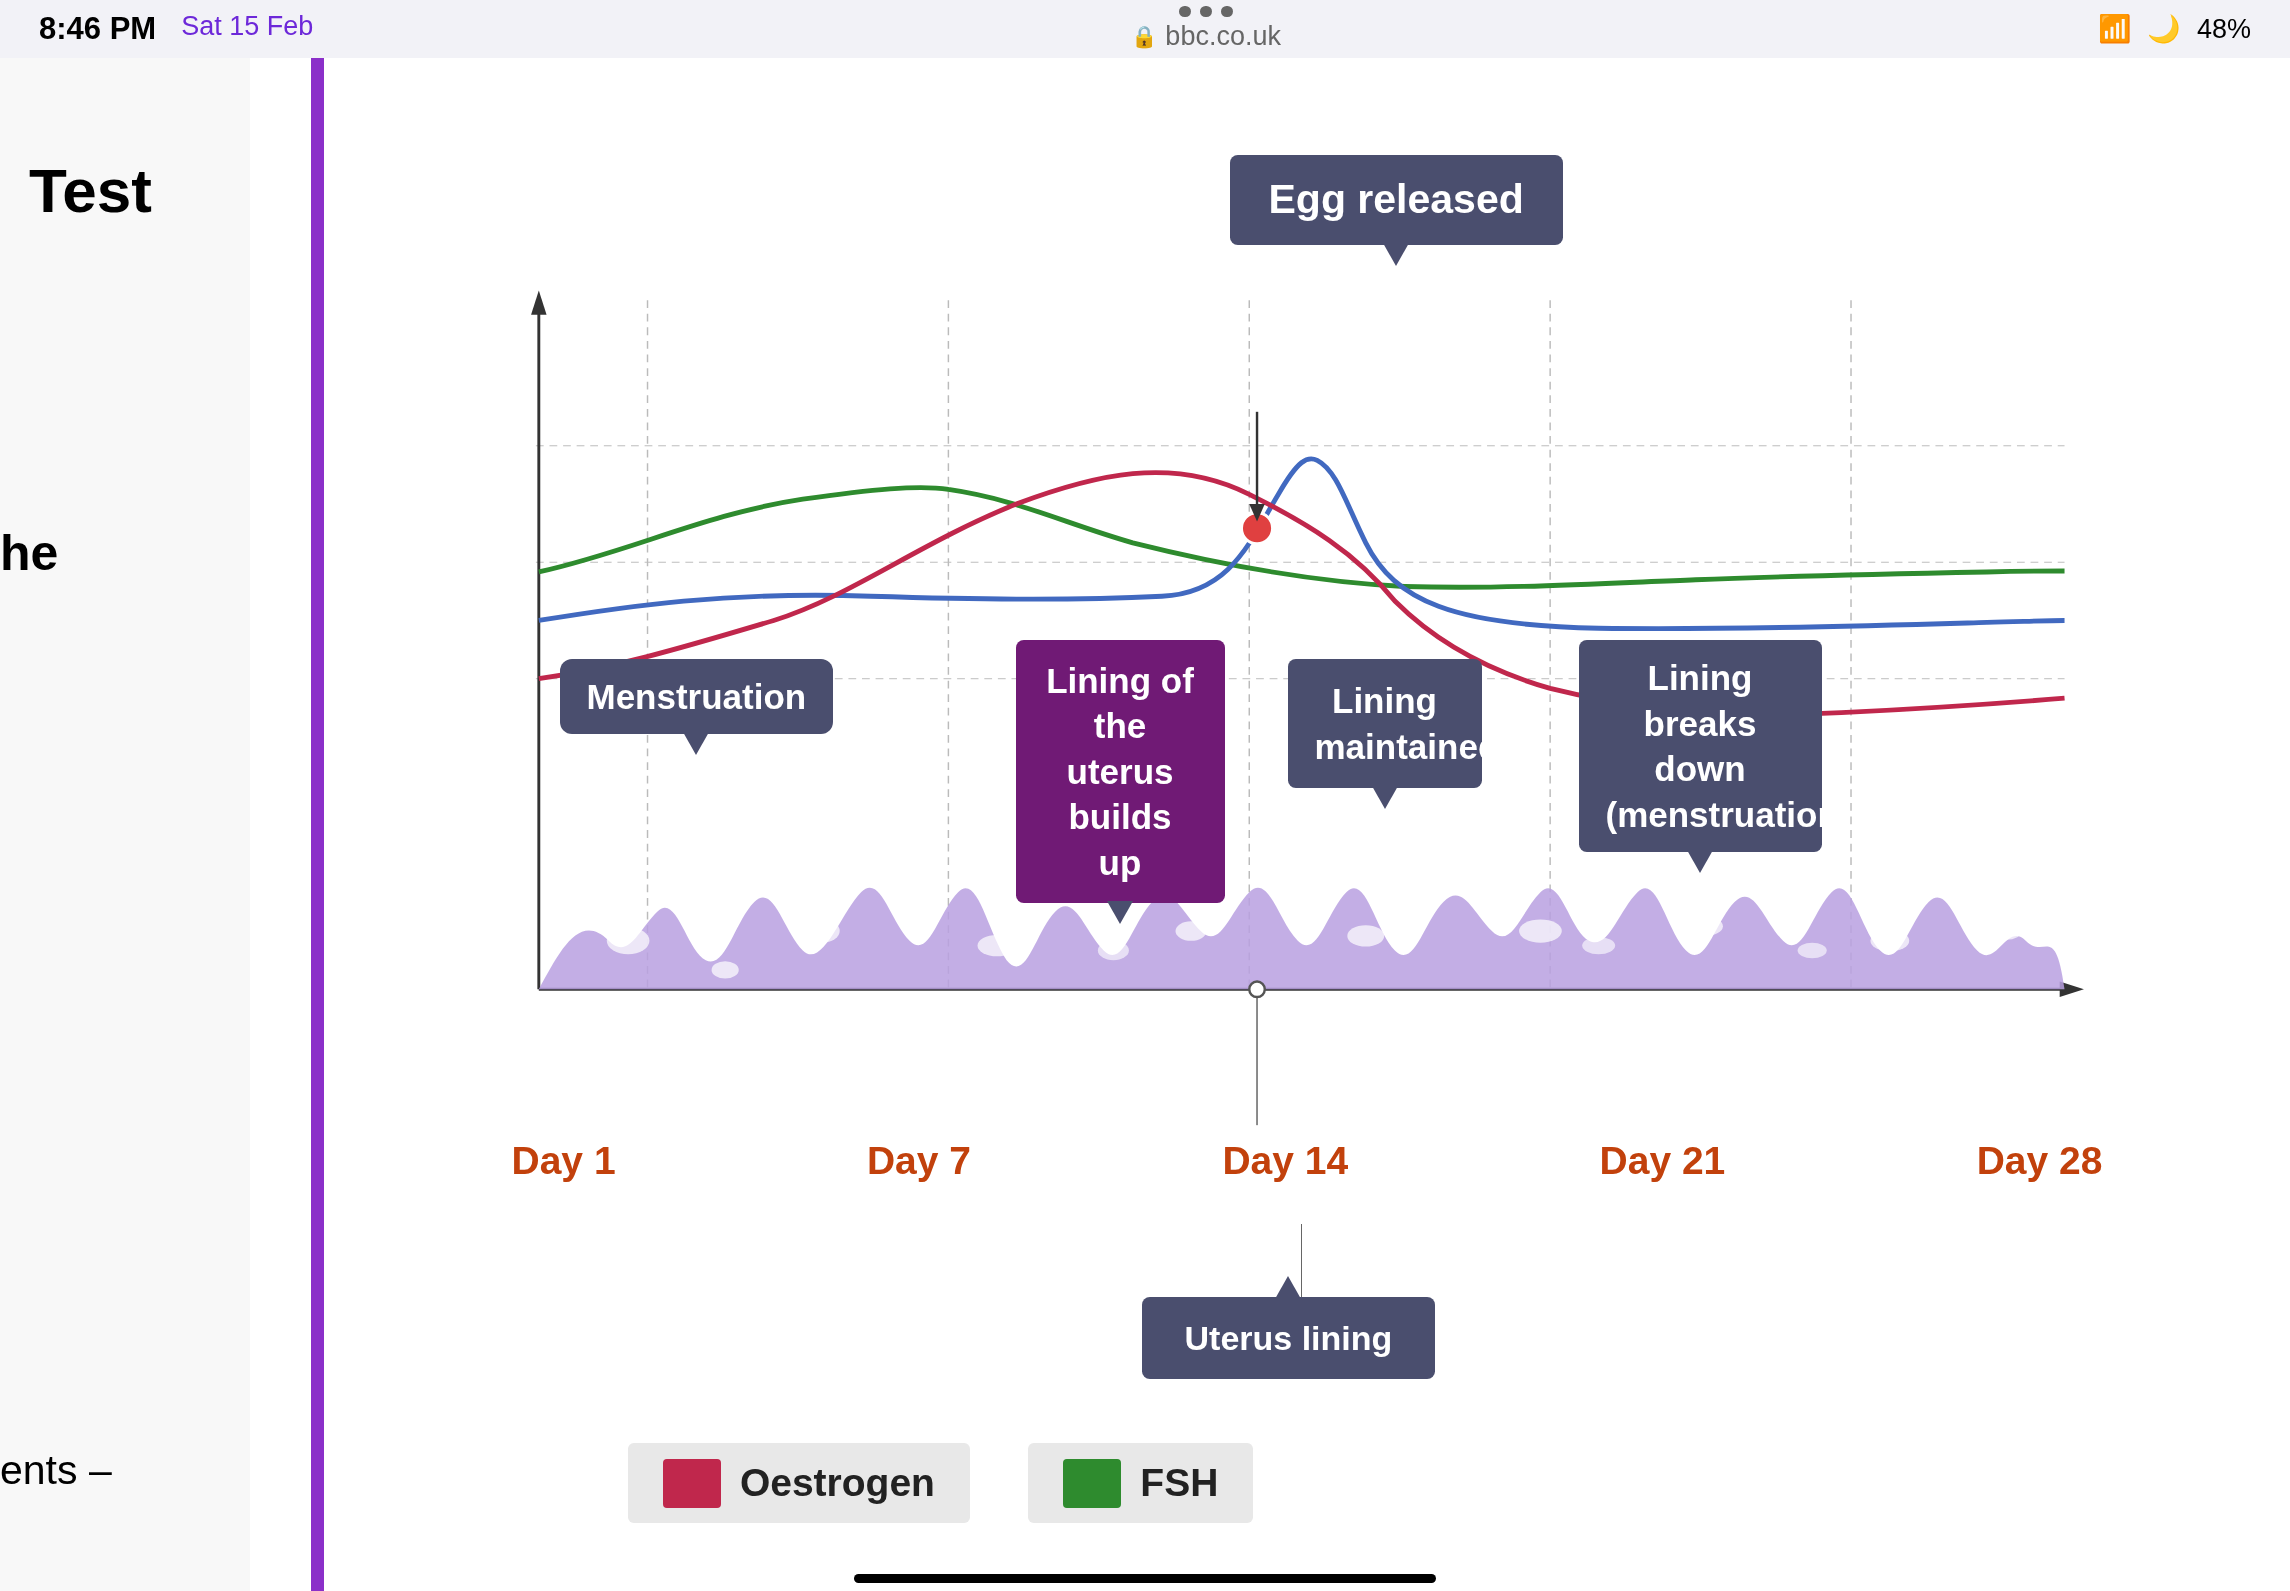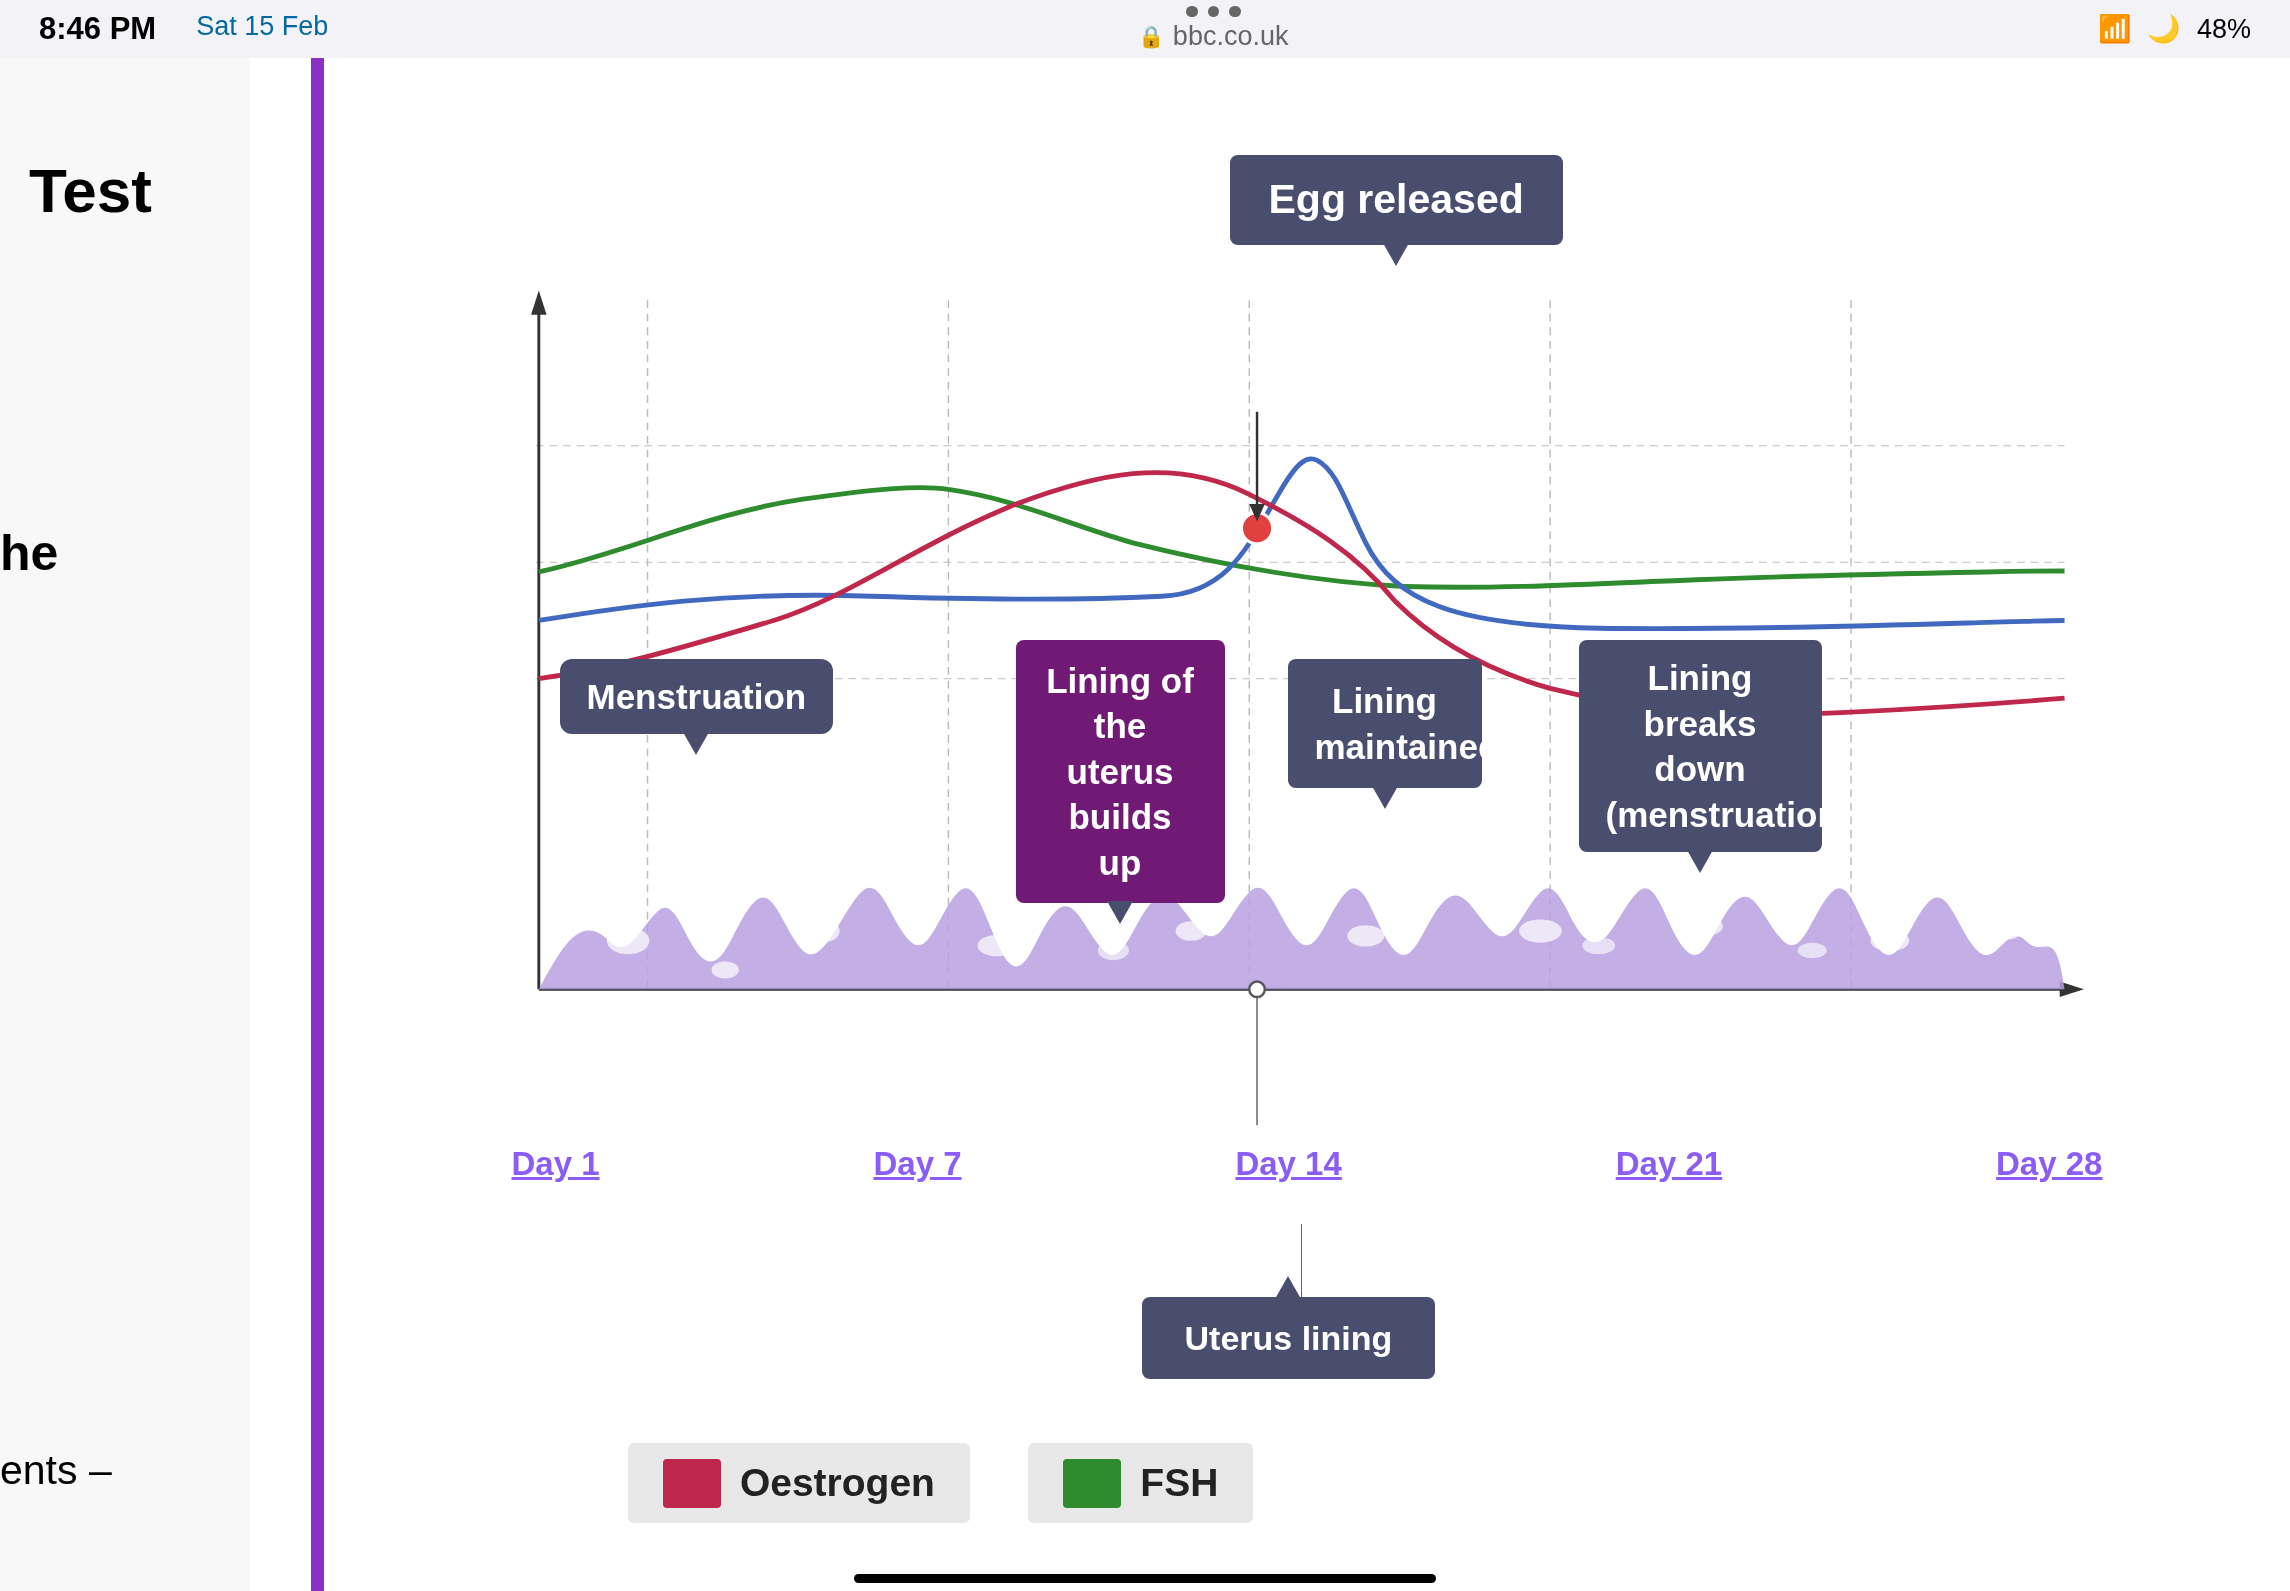--- a/index.html
+++ b/index.html
@@ -234,24 +234,23 @@
       content: '';
       position: absolute;
       bottom: -21.3px;
       left: 50%;
       transform: translateX(-50%);
       border-left: 13.6px solid transparent;
       border-right: 13.6px solid transparent;
       border-top: 23px solid #4a4e6e;
     }
     .day-label {
-      font-size: 33px;
+      font-size: 39px;
       font-weight: 600;
-      color: #8b5cf6;
-      text-decoration: underline;
+      color: #c2410c;
     }
 
     
     .legend {
       position: absolute;
       bottom: 29px;
       left: 194px;
       display: flex;
       gap: 58px;
     }
@@ -298,21 +297,21 @@
       background: #666;
       border-radius: 50%;
     }
   </style>
 </head>
 <body>
 
 <div class="status-bar">
   <div style="display:flex; align-items:flex-start; gap:25px;">
     <span class="status-time">8:46 PM</span>
-    <span style="font-size:27px; color:#0369a1;margin-left:15px;">Sat 15 Feb</span>
+    <span style="font-size:27px; color:#6d28d9;">Sat 15 Feb</span>
   </div>
   <div style="display:flex; flex-direction:column; align-items:center; gap:3.9px;">
     <div class="three-dots">
       <div class="dot"></div>
         <div class="dot"></div>
         <div class="dot"></div>
     </div>
     <div class="status-url">
       <span style="color:#888; font-size:21.3px;">🔒</span>
       <span>bbc.co.uk</span>

